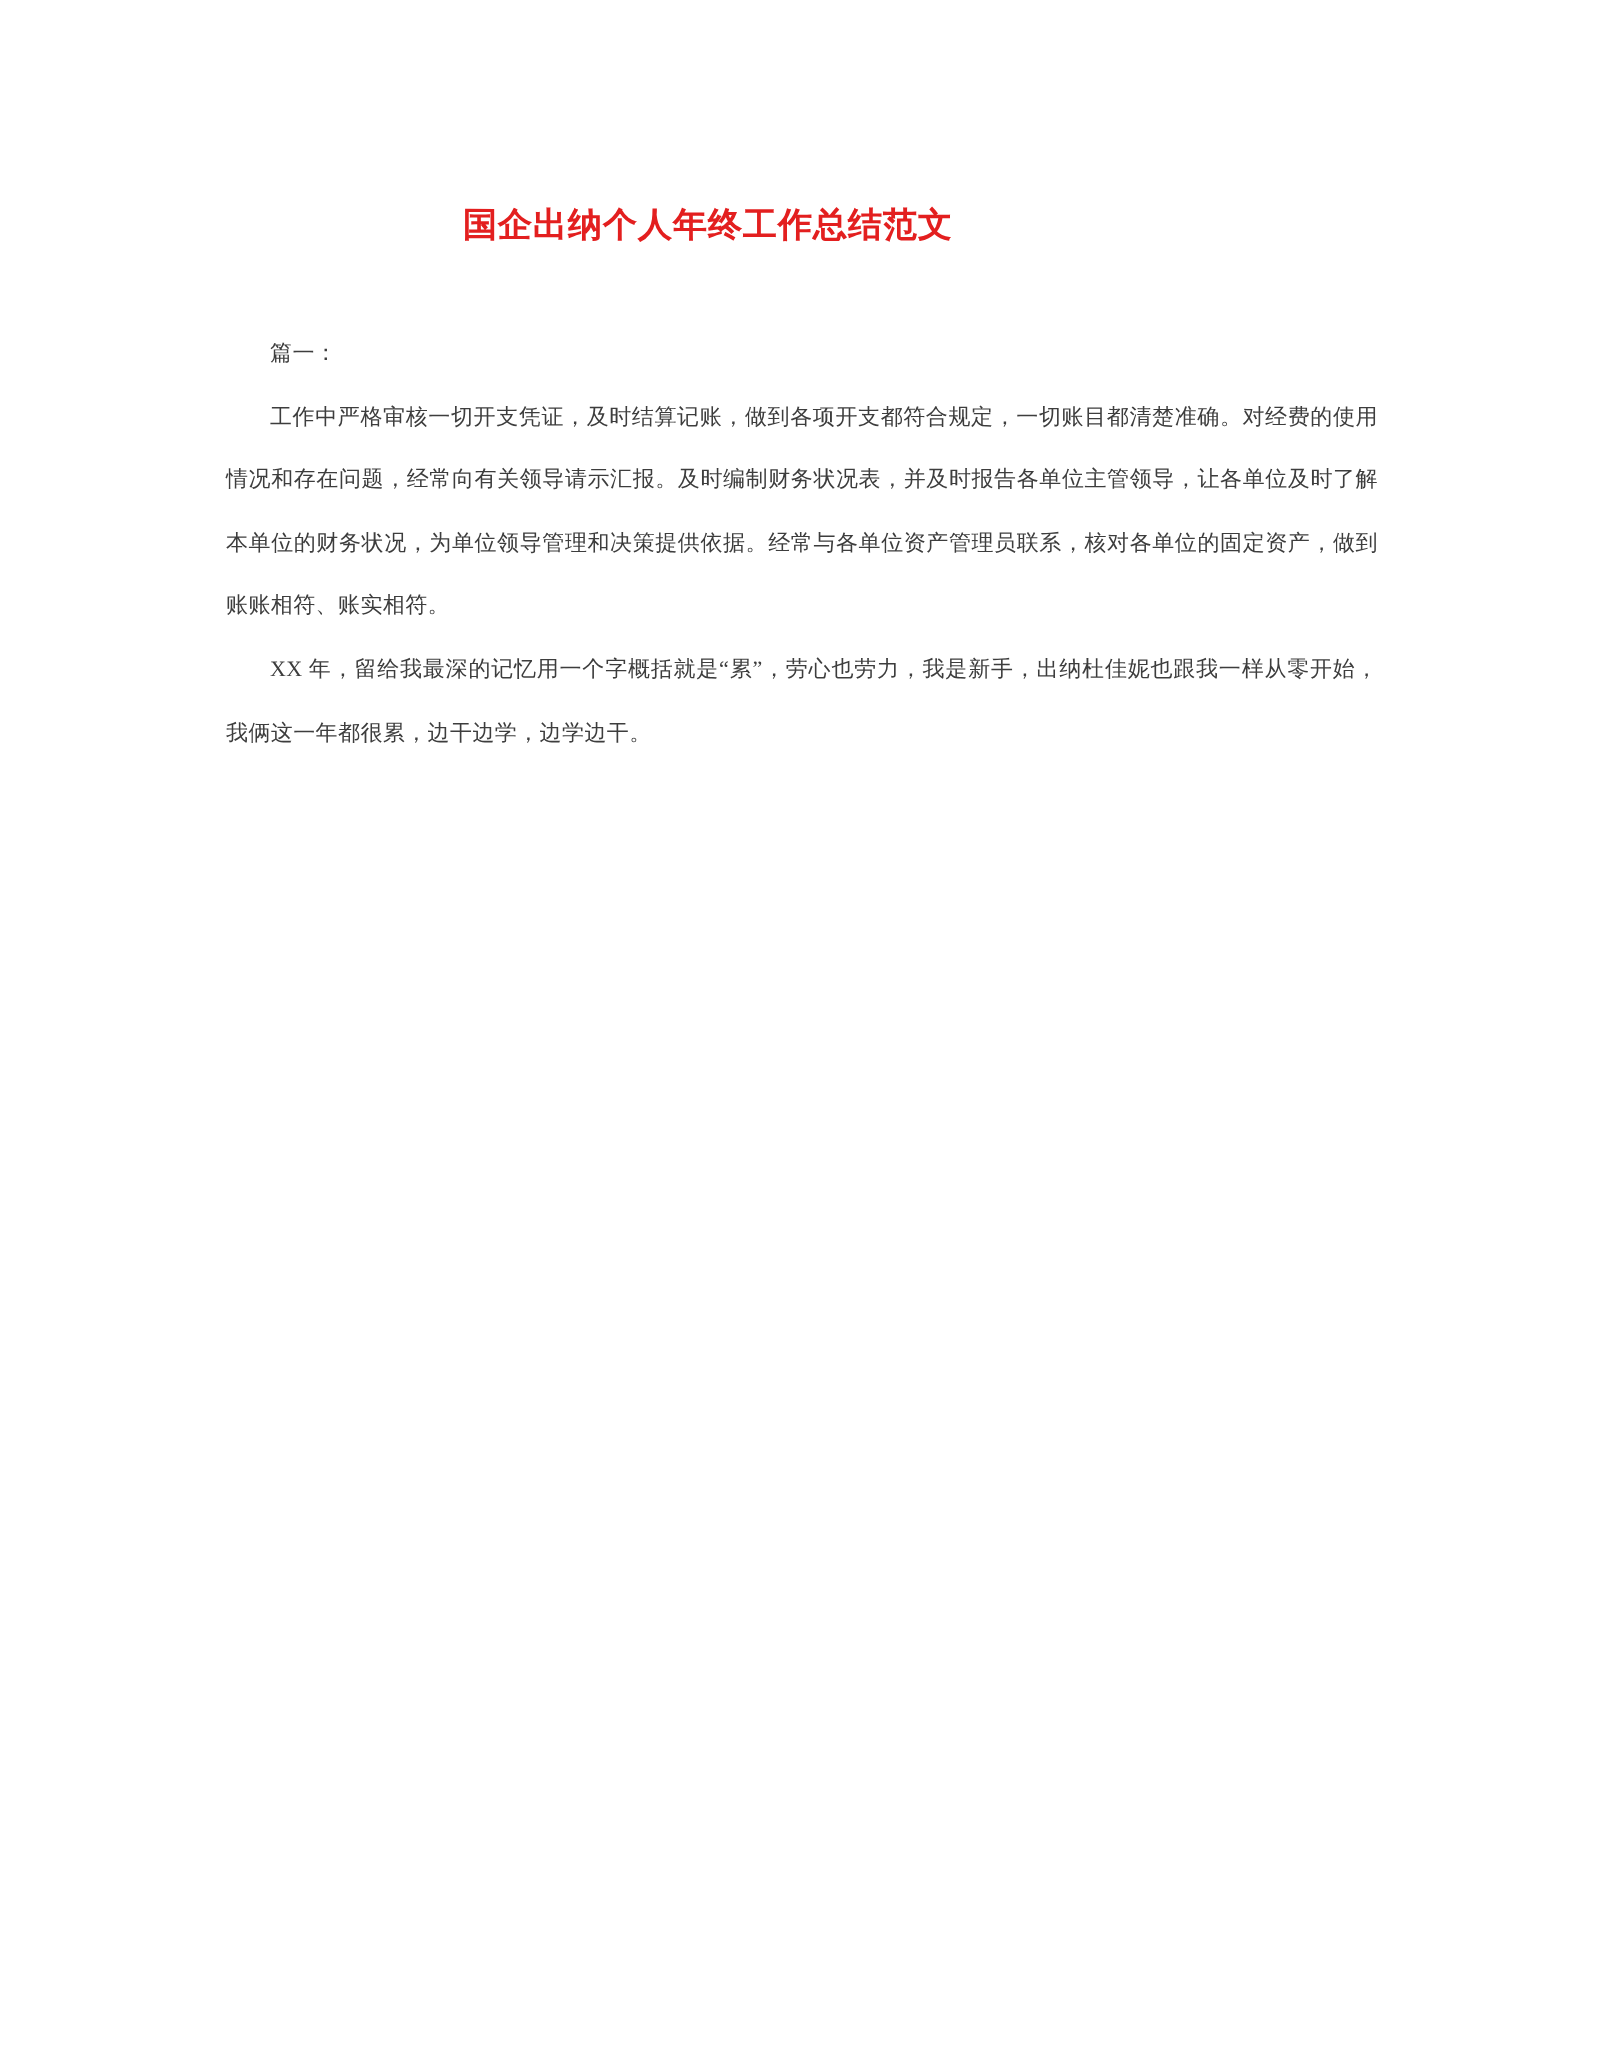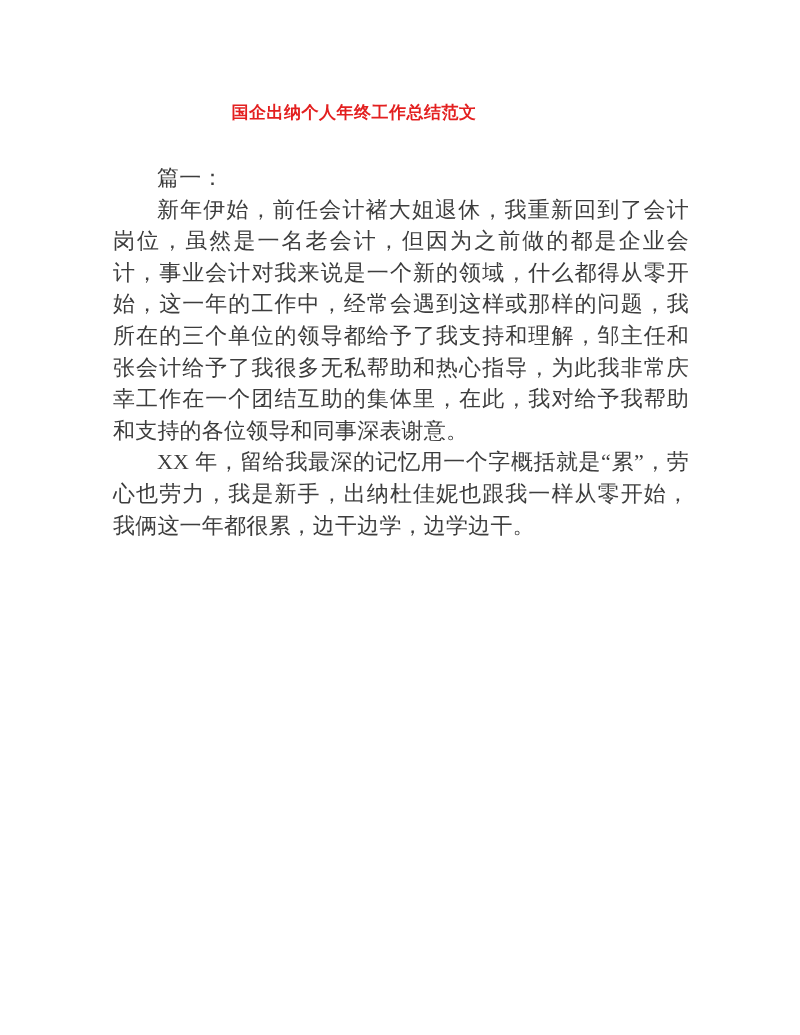--- a/index.html
+++ b/index.html
@@ -26,35 +26,35 @@
     font-weight: bold;
     letter-spacing: 0.5px;
     line-height: 26px;
   }
   .doc-body {
     position: absolute;
     top: 162px;
     left: 113px;
     width: 576px;
     color: #3d3d3d;
-    font-size: 22px;
+    font-size: 11px;
     line-height: 31.6px;
     text-align: justify;
     letter-spacing: 0.2px;
   }
   .doc-body p {
     margin: 0;
     padding: 0;
     text-indent: 2em;
   }
 </style>
 </head>
 <body>
 
 <div class="page">
   <div class="doc-title">国企出纳个人年终工作总结范文</div>
 
   <div class="doc-body">
     <p>篇一：</p>
-    <p>新年伊始，前任会计褚大姐退休，我重新回到了会计岗位，虽然是一名老会计，但因为之前做的都是企业会计，事业会计对我来说是一个新的领域，什么都得从零开始，这一年的工作中，经常会遇到这样或那样的问题，我所在的三个单位的领导都给予了我支持和理解，邹主任和张会计给予了我很多无私帮助和热心指导，为此我非常庆幸工作在一个团结互助的集体里，在此，我对给予我帮助和支持的各位领导和同事深表谢意。</p>
+    <p>工作中严格审核一切开支凭证，及时结算记账，做到各项开支都符合规定，一切账目都清楚准确。对经费的使用情况和存在问题，经常向有关领导请示汇报。及时编制财务状况表，并及时报告各单位主管领导，让各单位及时了解本单位的财务状况，为单位领导管理和决策提供依据。经常与各单位资产管理员联系，核对各单位的固定资产，做到账账相符、账实相符。</p>
     <p>XX 年，留给我最深的记忆用一个字概括就是“累”，劳心也劳力，我是新手，出纳杜佳妮也跟我一样从零开始，我俩这一年都很累，边干边学，边学边干。</p>
   </div>
 </div>
 
 </body></html>

